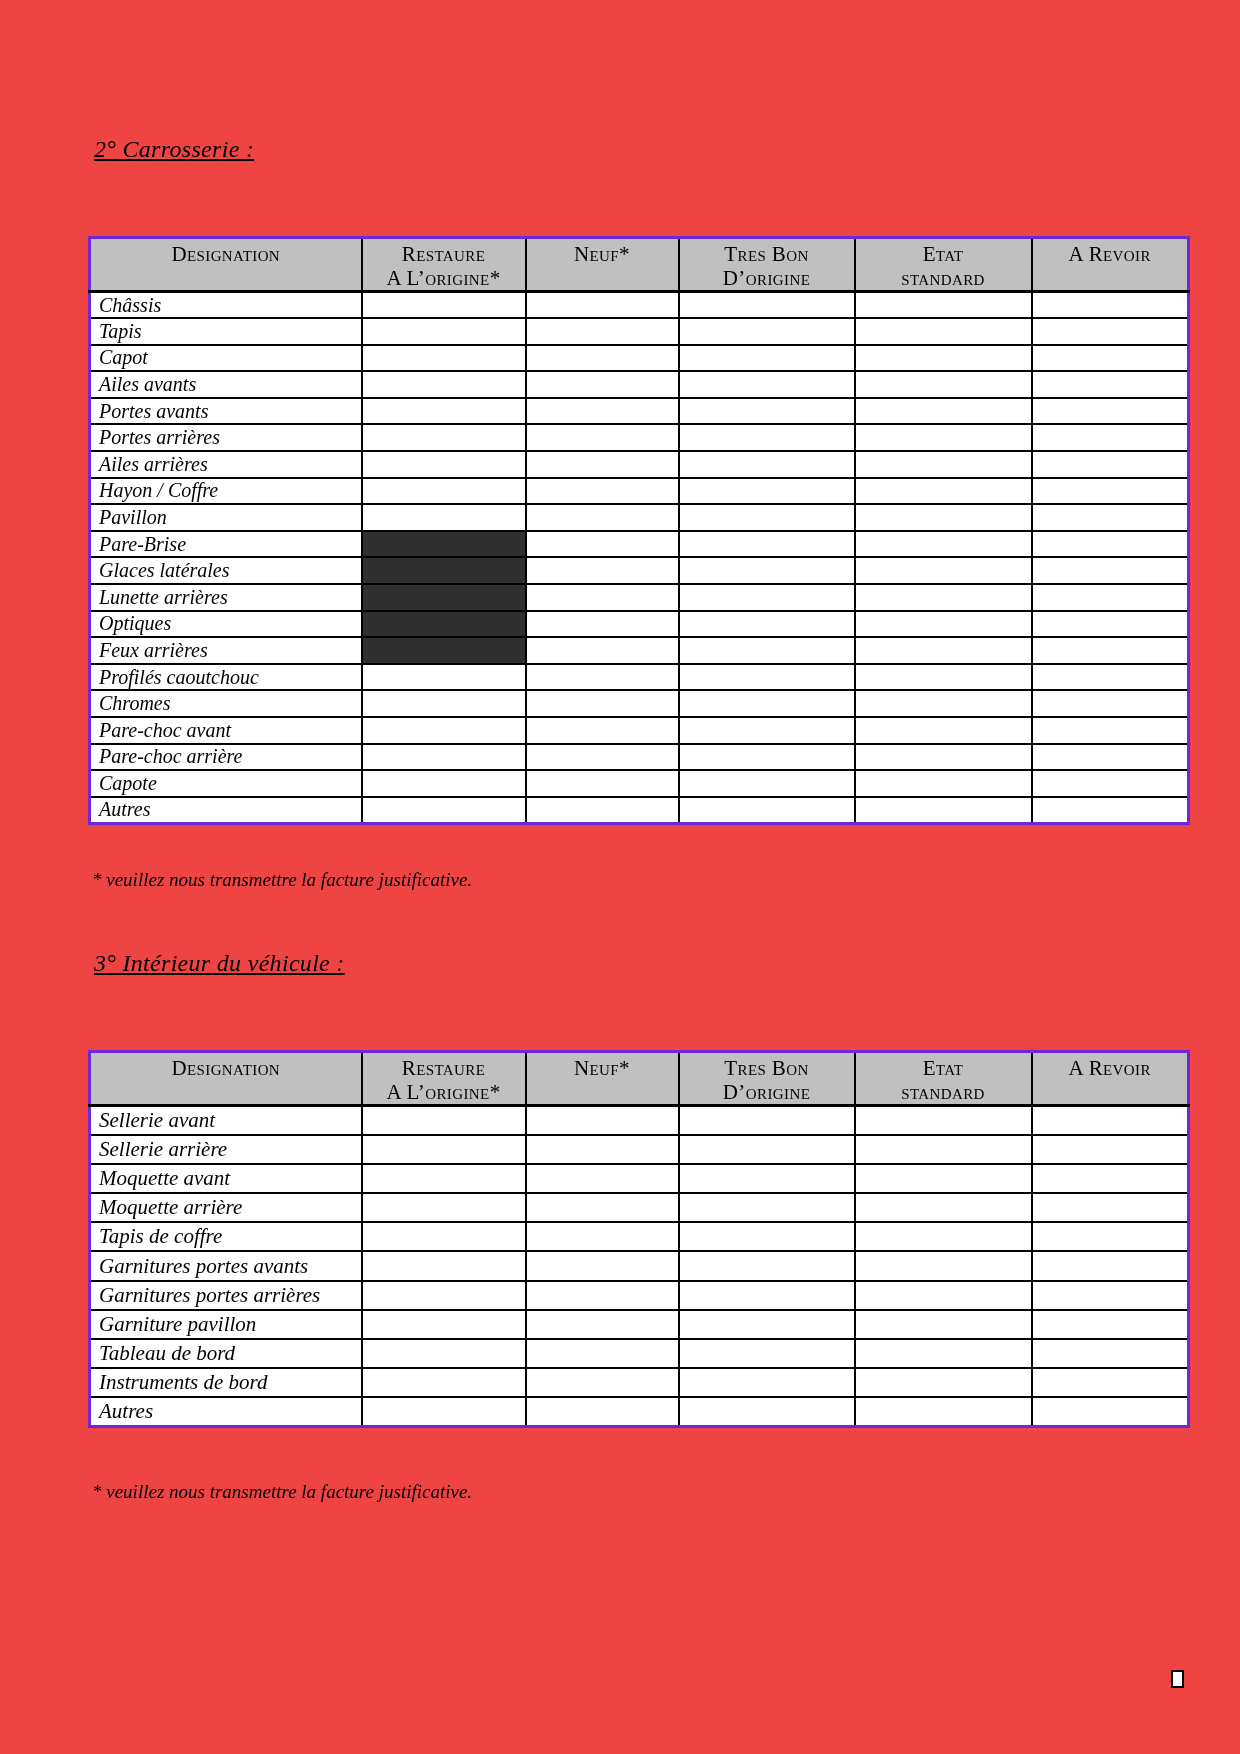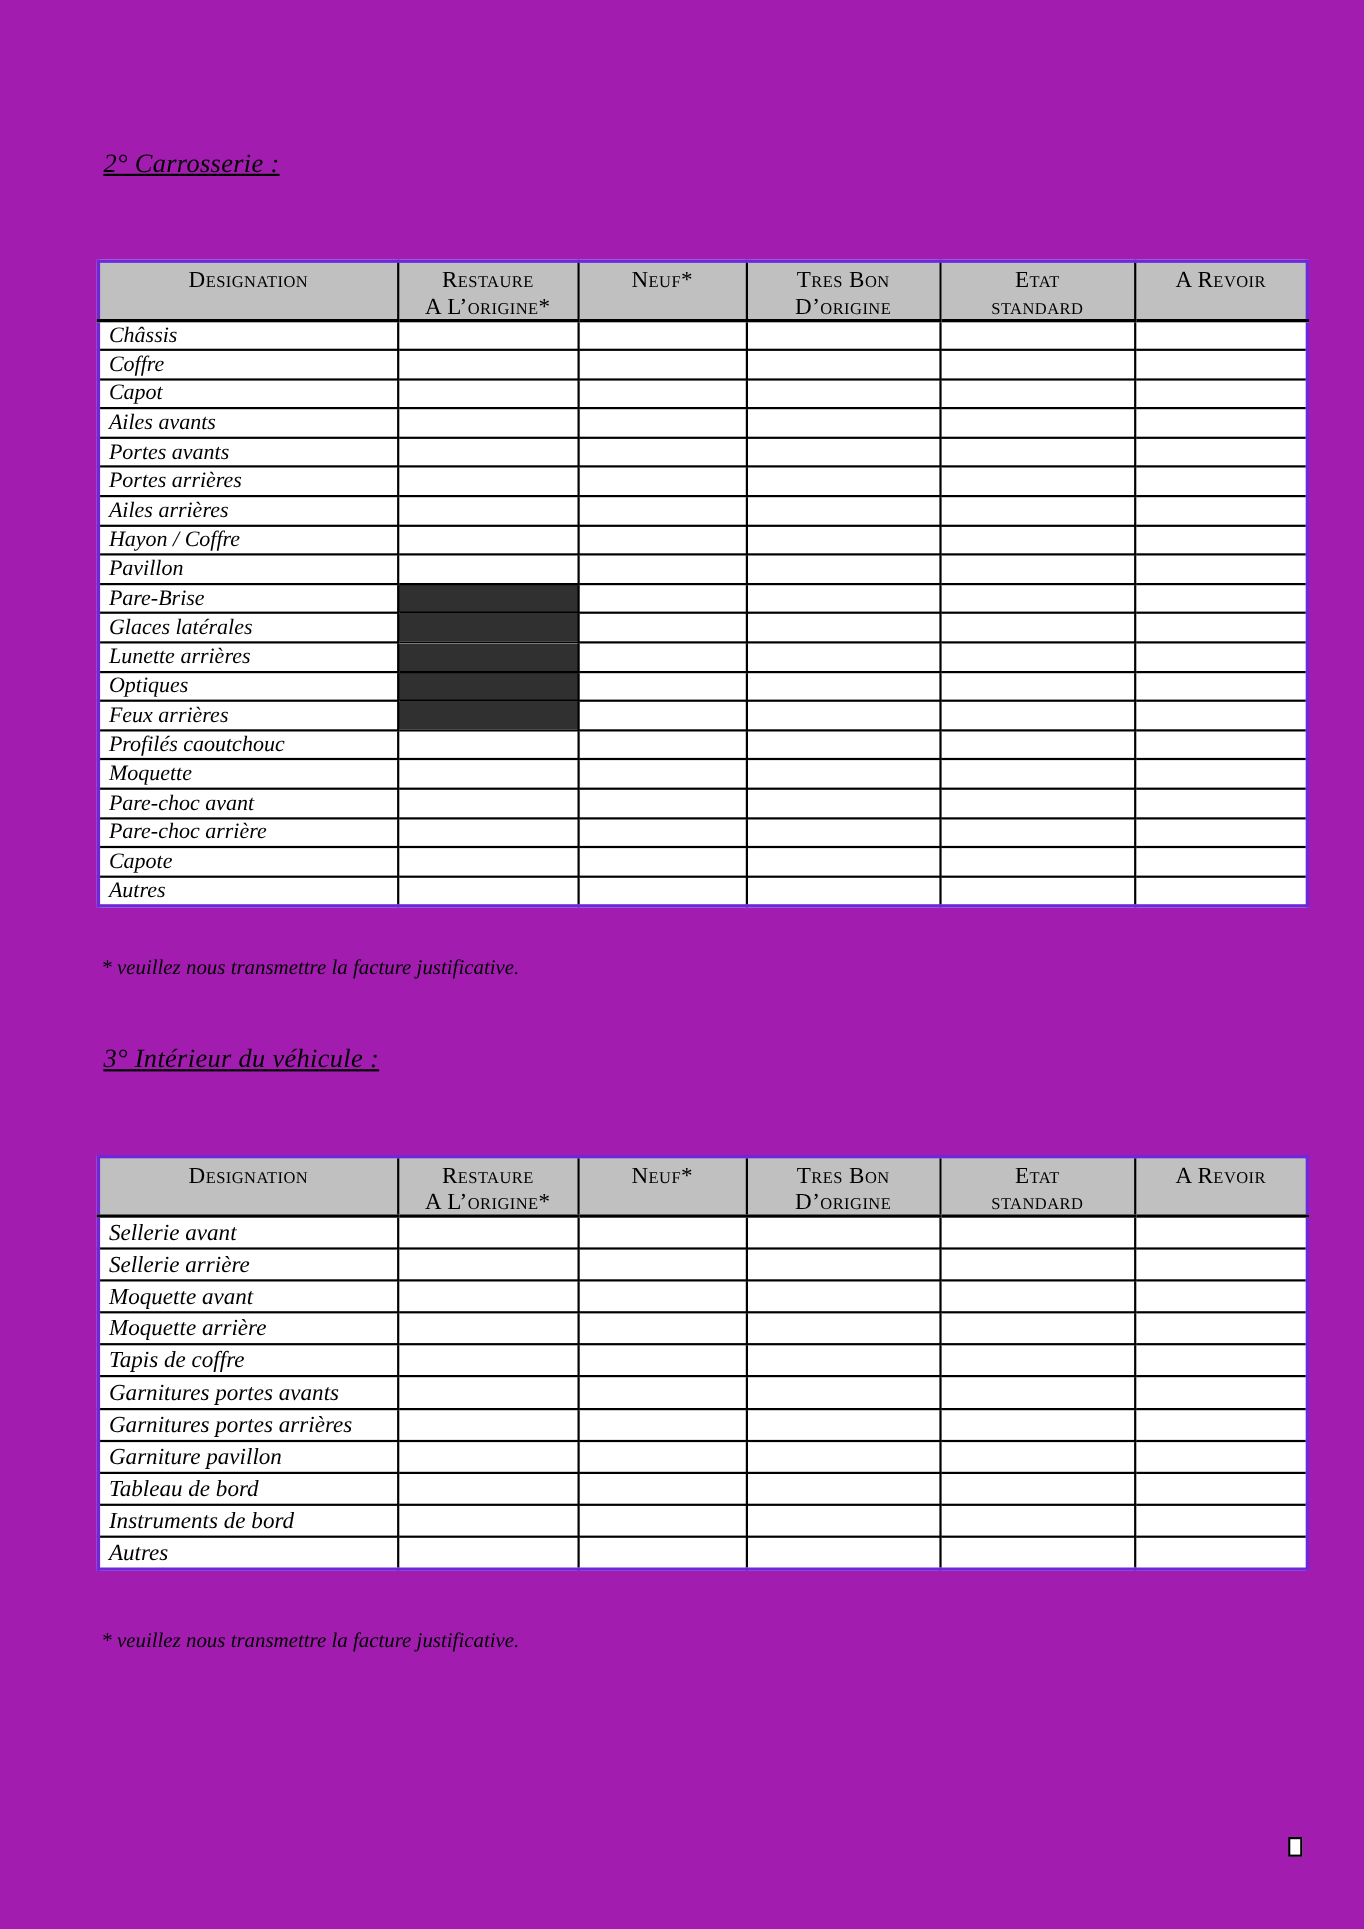--- a/index.html
+++ b/index.html
@@ -1,21 +1,21 @@
 <!DOCTYPE html>
 <html><head>
 <meta charset="utf-8">
 <style>
   * { margin: 0; padding: 0; box-sizing: border-box; }
   html, body { background: #ffffff; }
   .page {
     position: relative;
     width: 1240px;
     height: 1754px;
-    background: #a21caf;
+    background: #ef4444;
     font-family: "Liberation Serif", "DejaVu Serif", serif;
     color: #000000;
     overflow: hidden;
   }
   .section-title {
     position: absolute;
     left: 94px;
     font-style: italic;
     font-weight: normal;
     font-size: 24px;
@@ -143,21 +143,21 @@
     <tbody>
         <tr>
           <td class="label-cell">Châssis</td>
           <td></td>
           <td></td>
           <td></td>
           <td></td>
           <td></td>
         </tr>
         <tr>
-          <td class="label-cell">Coffre</td>
+          <td class="label-cell">Tapis</td>
           <td></td>
           <td></td>
           <td></td>
           <td></td>
           <td></td>
         </tr>
         <tr>
           <td class="label-cell">Capot</td>
           <td></td>
           <td></td>
@@ -255,21 +255,21 @@
         </tr>
         <tr>
           <td class="label-cell">Profilés caoutchouc</td>
           <td></td>
           <td></td>
           <td></td>
           <td></td>
           <td></td>
         </tr>
         <tr>
-          <td class="label-cell">Moquette</td>
+          <td class="label-cell">Chromes</td>
           <td></td>
           <td></td>
           <td></td>
           <td></td>
           <td></td>
         </tr>
         <tr>
           <td class="label-cell">Pare-choc avant</td>
           <td></td>
           <td></td>

